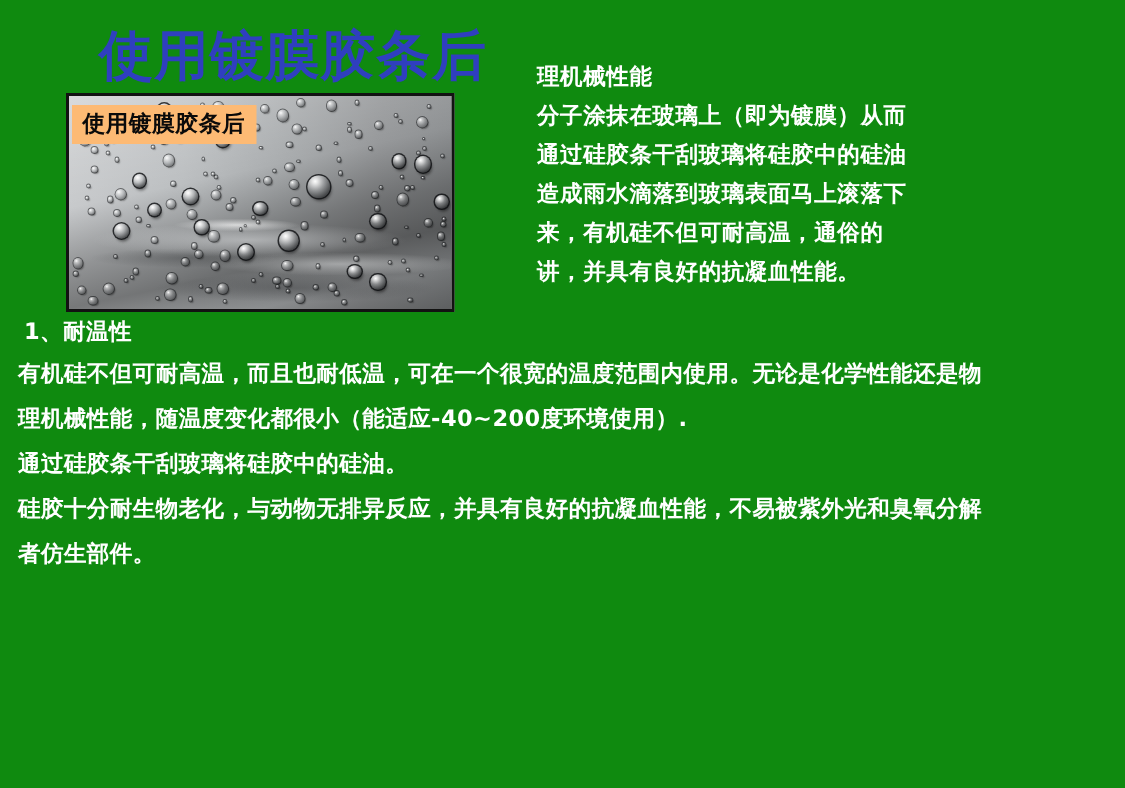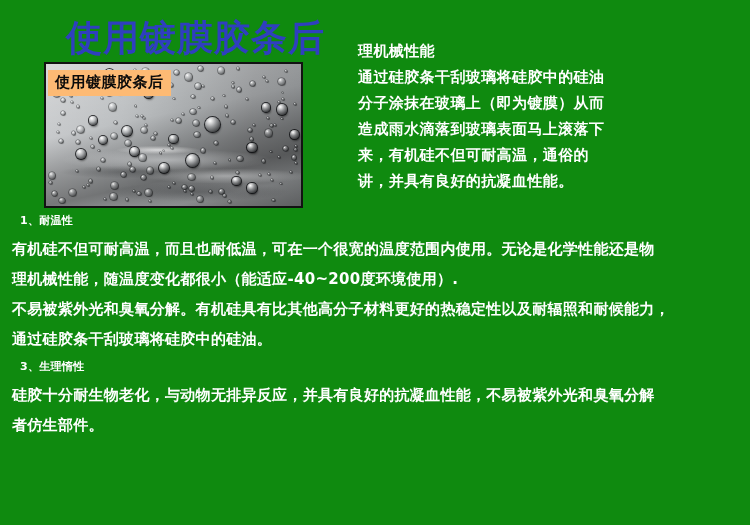--- a/index.html
+++ b/index.html
@@ -119,25 +119,24 @@
   #body-sections {
     position: absolute;
     left: 0;
     top: 208px;
     width: 750px;
     color: #ffffff;
     font-weight: 700;
     letter-spacing: 0.3px;
   }
   .sec-head {
-    font-size: 11px;
+    font-size: 15px;
     line-height: 26px;
-    padding-left: 4px;
+    padding-left: 16px;
     white-space: nowrap;
-    margin-left: 16px;
   }
   .sec-line {
     font-size: 15px;
     line-height: 30px;
     padding-left: 12px;
     white-space: nowrap;
   }
 </style>
 </head>
 <body>
@@ -314,34 +313,32 @@
         <div class="drop" style="left: 5.71938px; top: 126.652px; width: 5.50483px; height: 5.50483px;"></div>
         <div class="drop" style="left: 82.5627px; top: 7.92945px; width: 1.93513px; height: 1.93513px;"></div>
         <div class="drop" style="left: 28.062px; top: 29.2017px; width: 2.23087px; height: 2.23087px;"></div>
       </div>
   </div>
 
   <div id="caption">使用镀膜胶条后</div>
 
   <div id="principle">
     <div class="pline">理机械性能</div>
+    <div class="pline">分子涂抹在玻璃上（即为镀膜）从而</div>
     <div class="pline">通过硅胶条干刮玻璃将硅胶中的硅油</div>
-    <div class="pline">分子涂抹在玻璃上（即为镀膜）从而</div>
     <div class="pline">造成雨水滴落到玻璃表面马上滚落下</div>
     <div class="pline">来，有机硅不但可耐高温，通俗的</div>
     <div class="pline">讲，并具有良好的抗凝血性能。</div>
   </div>
 
   <div id="body-sections">
 
     <div class="sec-head">1、耐温性</div>
     <div class="sec-line">有机硅不但可耐高温，而且也耐低温，可在一个很宽的温度范围内使用。无论是化学性能还是物</div>
     <div class="sec-line">理机械性能，随温度变化都很小（能适应-40~200度环境使用）.</div>
 
-    <div class="sec-line">不易被紫外光和臭氧分解。有机硅具有比其他高分子材料更好的热稳定性以及耐辐照和耐候能力，</div>
     <div class="sec-line">通过硅胶条干刮玻璃将硅胶中的硅油。</div>
 
-    <div class="sec-head">3、生理惰性</div>
     <div class="sec-line">硅胶十分耐生物老化，与动物无排异反应，并具有良好的抗凝血性能，不易被紫外光和臭氧分解</div>
     <div class="sec-line">者仿生部件。</div>
 
   </div>
 </div>
 
 </body></html>

